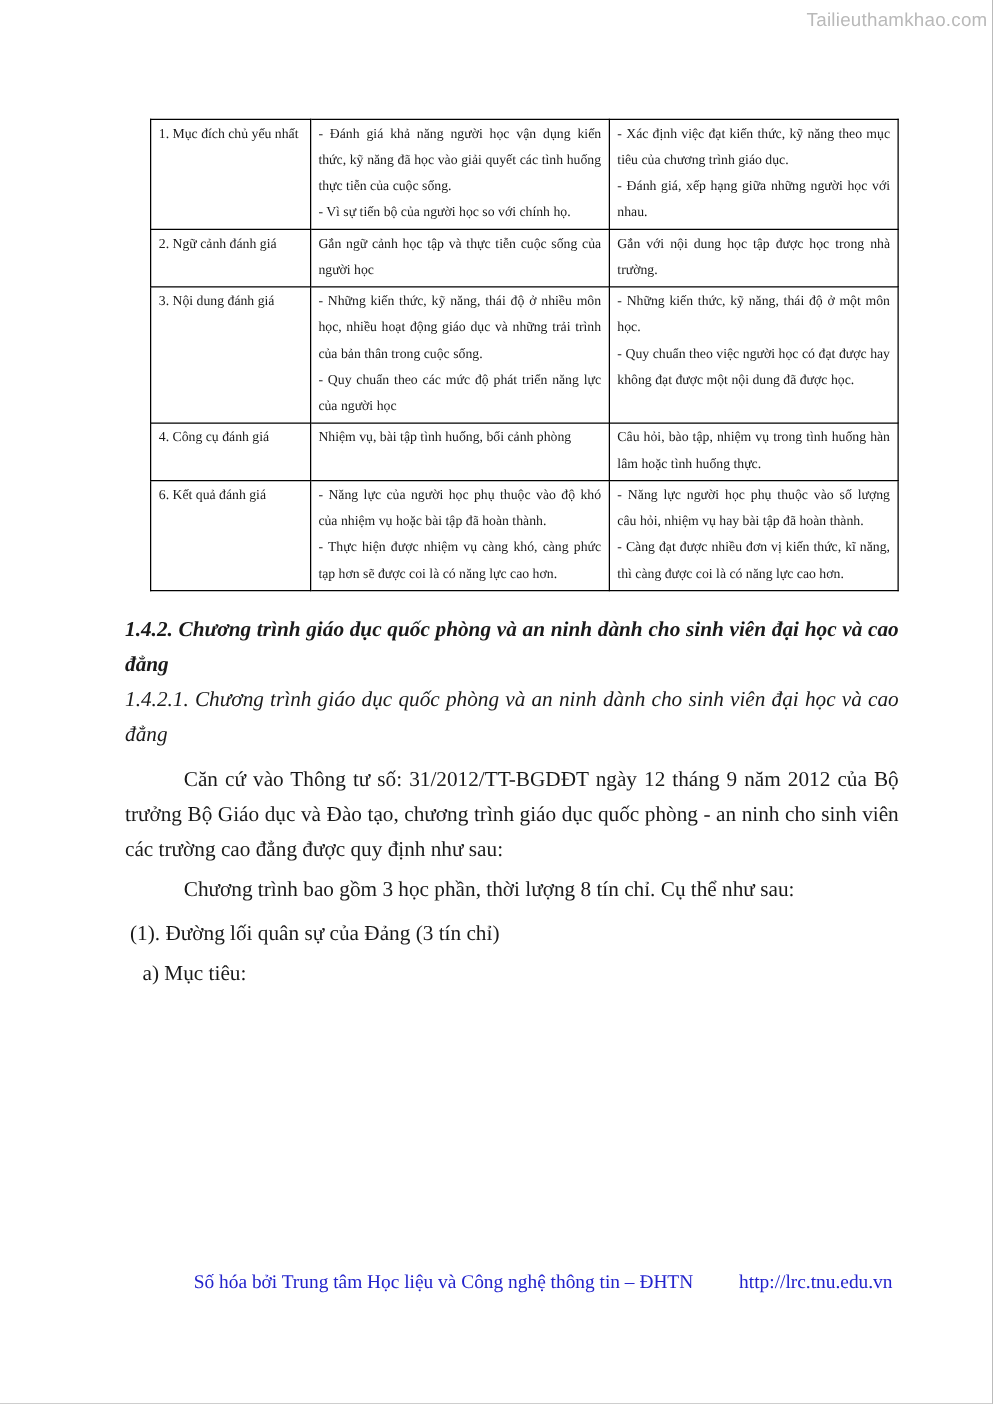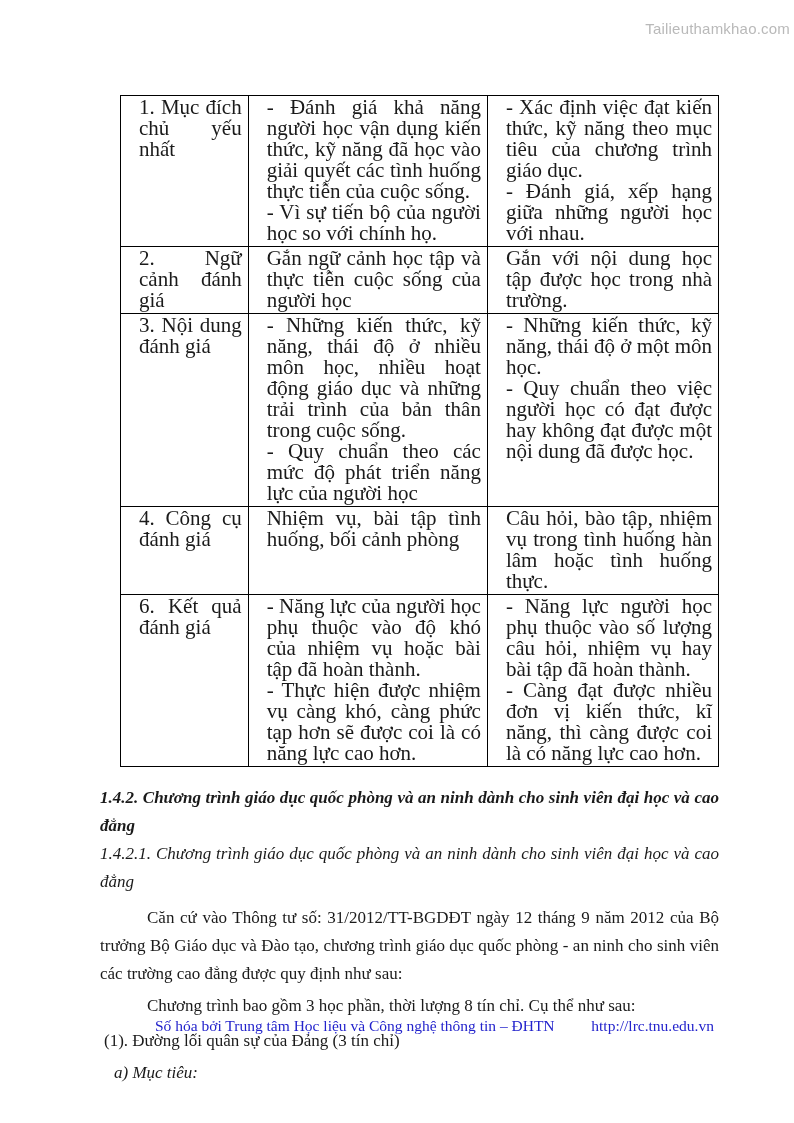--- a/index.html
+++ b/index.html
@@ -9,21 +9,21 @@
     width: 794px;
     height: 1123px;
     margin: 0 auto;
     background: #ffffff;
     font-family: "Liberation Serif", "DejaVu Serif", serif;
     color: #1a1a1a;
     overflow: hidden;
   }
   .watermark {
     position: absolute;
-    top: 20px;
+    top: 8px;
     right: 4px;
     font-family: "Liberation Sans", "DejaVu Sans", sans-serif;
     font-size: 15px;
     color: #b9b9b9;
     letter-spacing: 0.2px;
   }
   .content {
     position: absolute;
     left: 100px;
     top: 0;
@@ -32,22 +32,22 @@
   table.cmp {
     margin-top: 95px;
     margin-left: 20px;
     width: 599px;
     border-collapse: collapse;
     table-layout: fixed;
   }
   table.cmp td {
     border: 1.5px solid #000;
     vertical-align: top;
-    padding: 1px 6px 2px 18px;
-    font-size: 21px;
+    padding: 1px 6px 2px 6px;
+    font-size: 11px;
     line-height: 21px;
     text-align: justify;
     white-space: pre-line;
     overflow: hidden;
   }
   td.c-label { width: 126px; }
   td.c-auth  { width: 236px; }
   td.c-trad  { width: 228px; }
   .h-bold-italic {
     margin-top: 17px;
@@ -64,21 +64,21 @@
     text-align: justify;
   }
   .para {
     font-size: 17px;
     line-height: 28px;
     text-align: justify;
   }
   .para-legal    { margin-top: 8px; text-indent: 47px; }
   .para-program  { margin-top: 4px; text-indent: 47px; }
   .para-module   { margin-top: 7px; text-indent: 4px; }
-  .para-muctieu  { margin-top: 4px; text-indent: 14px; font-style: italic; }
+  .para-muctieu  { margin-top: 4px; text-indent: 14px; }
   .footer {
     position: absolute;
     left: 155px;
     right: 80px;
     bottom: 88px;
     display: flex;
     justify-content: space-between;
     align-items: baseline;
     font-size: 15.5px;
   }

